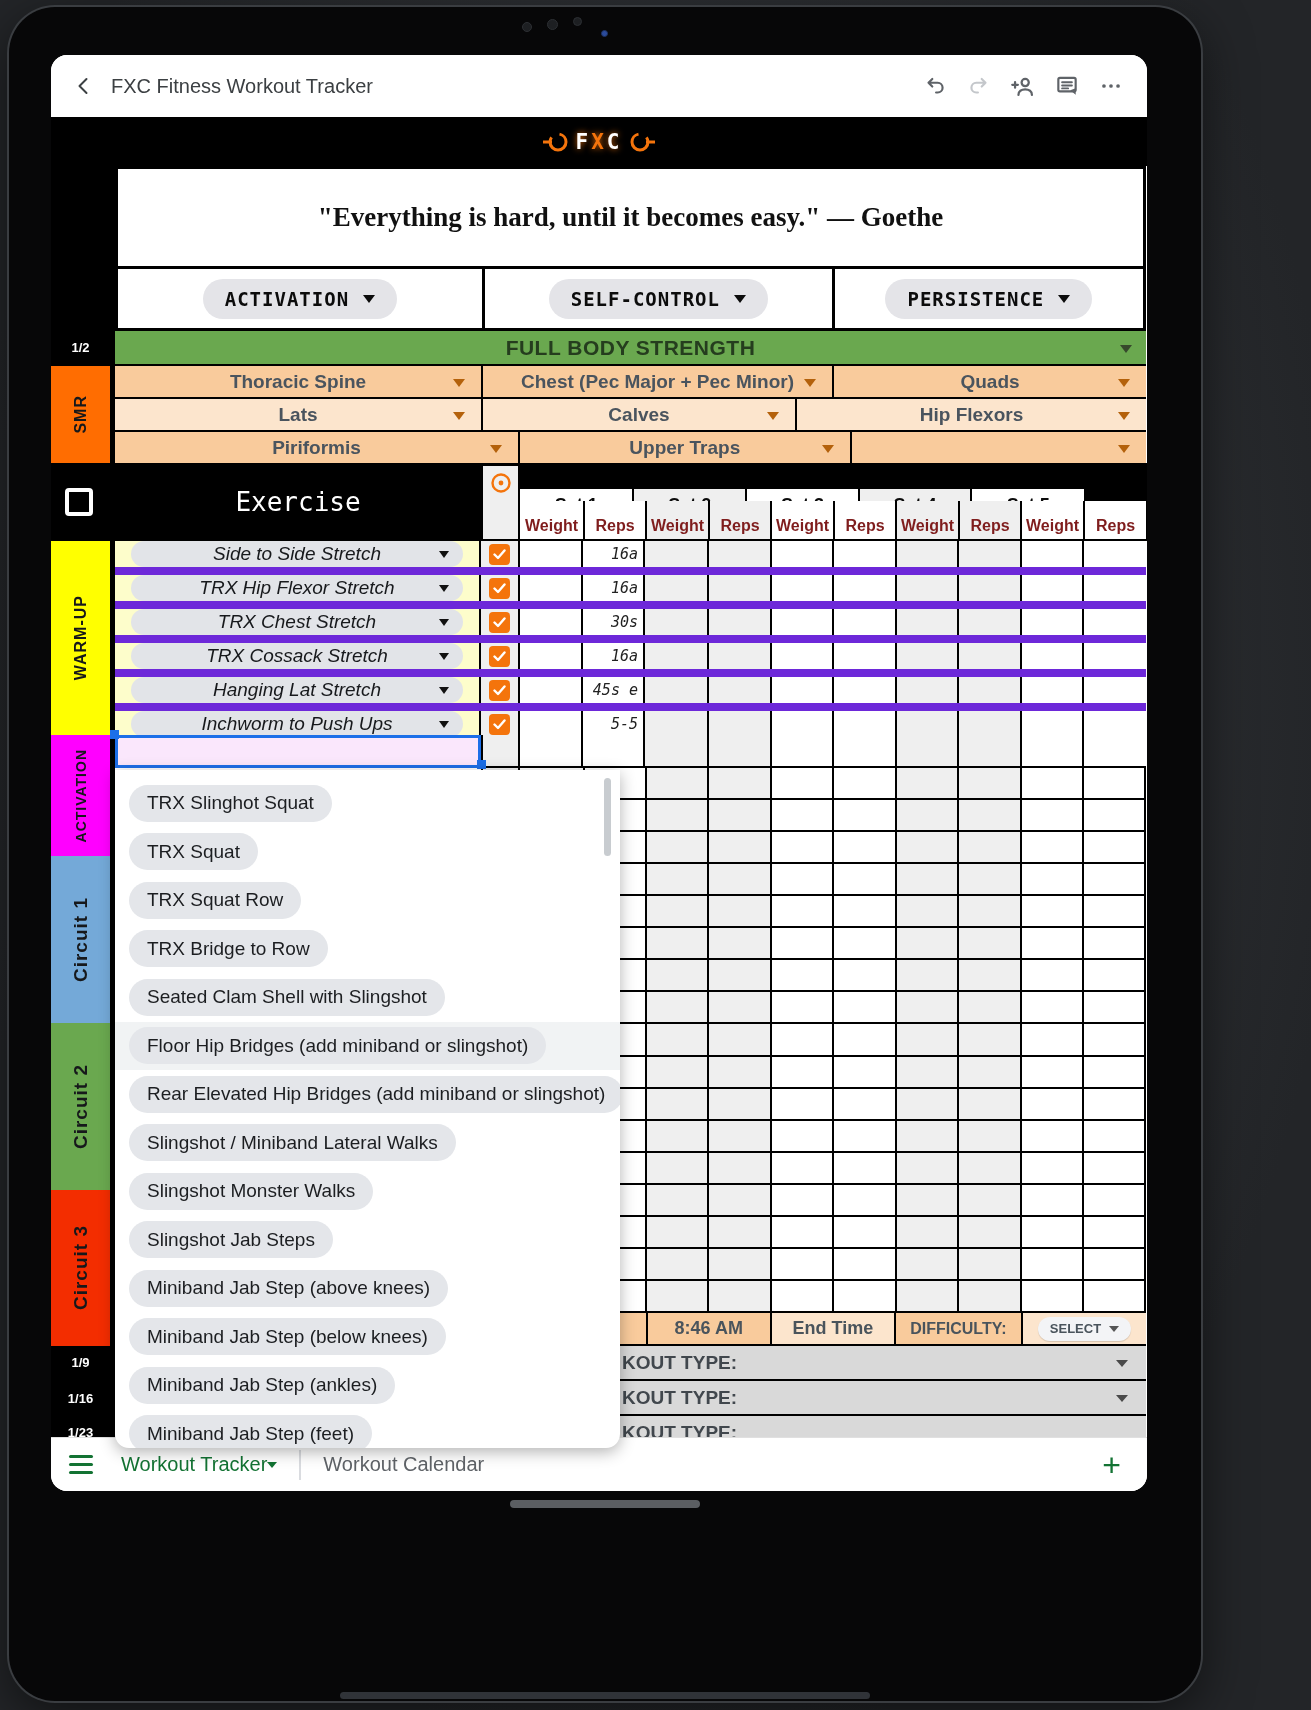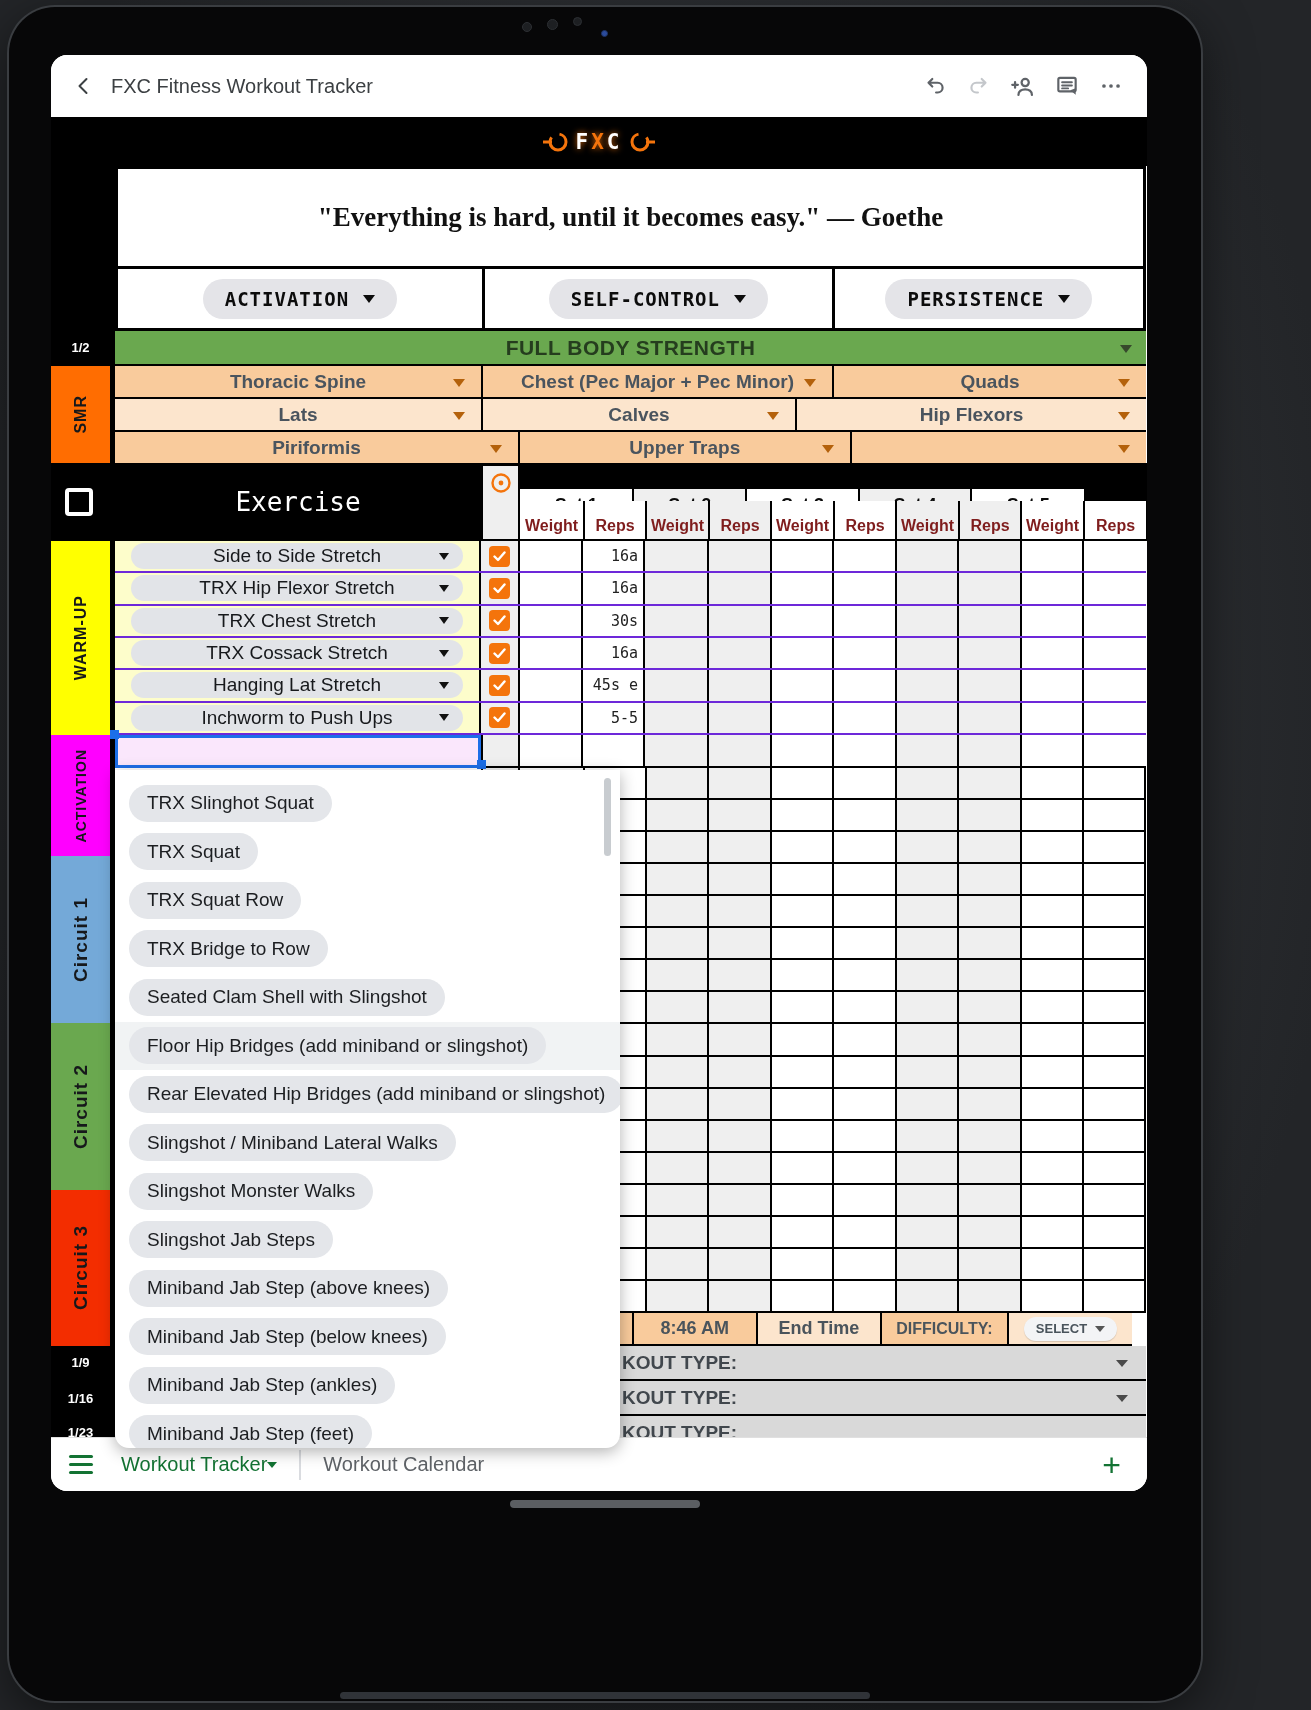--- a/index.html
+++ b/index.html
@@ -75,21 +75,21 @@
   .set-cell{display:flex;align-items:center;justify-content:center;font-weight:bold;font-size:18px;color:#0b0b0b;box-sizing:border-box;}
   .set-cell+.set-cell{border-left:2px solid #000;}
   .sub-row{position:absolute;left:469px;top:38px;width:626px;height:38px;display:flex;box-sizing:border-box;}
   .sub-cell{display:flex;align-items:flex-end;justify-content:center;font-weight:bold;font-size:16px;color:#7f1d1d;
             box-sizing:border-box;padding-bottom:4px;}
   .sub-cell+.sub-cell{border-left:2px solid #000;}
   .tint-w{background:#fff;} .tint-g{background:#efefef;}
 
   
   .warm-rows{position:absolute;left:64px;top:486px;width:1031px;height:194px;display:flex;flex-direction:column;}
-  .warm-row{flex:1;display:flex;box-sizing:border-box;border-bottom:2px solid #6d28d9;}
+  .warm-row{flex:1;display:flex;box-sizing:border-box;border-bottom:8px solid #6d28d9;font-style:italic;}
   .ex-cell{width:366px;background:#fdfdcb;display:flex;align-items:center;justify-content:center;box-sizing:border-box;border-right:2px solid #000;}
   .ex-chip{background:#e2e4e8;border-radius:16px;height:26px;width:332px;display:flex;align-items:center;justify-content:center;
            position:relative;font-size:19px;color:#17191c;}
   .ex-chip .tri2{position:absolute;right:14px;border-left:5px solid transparent;border-right:5px solid transparent;border-top:7px solid #111;}
   .cb-cell{width:39px;background:#efefef;display:flex;align-items:center;justify-content:center;box-sizing:border-box;border-right:2px solid #000;}
   .cb-box{width:21px;height:21px;background:#f4740c;border-radius:4px;display:flex;align-items:center;justify-content:center;}
   .s1w{width:63px;background:#fff;box-sizing:border-box;border-right:2px solid #000;}
   .s1r{width:62px;background:#fff;box-sizing:border-box;border-right:2px solid #000;display:flex;align-items:center;justify-content:flex-end;
        font-family:"DejaVu Sans Mono", monospace;font-size:15px;color:#222;padding-right:5px;}
   .sets-strip{flex:1;background:
@@ -112,21 +112,21 @@
     background:
      repeating-linear-gradient(180deg, transparent 0 30.06px, #000 30.06px 32.06px),
      linear-gradient(90deg, transparent 0 35px,#000 35px 37px,transparent 37px 100px,#000 100px 102px,
        transparent 102px 162px,#000 162px 164px,transparent 164px 224px,#000 224px 226px,
        transparent 226px 287px,#000 287px 289px,transparent 289px 349px,#000 349px 351px,
        transparent 351px 412px,#000 412px 414px,transparent 414px 474px,#000 474px 476px,
        transparent 476px 537px,#000 537px 539px,transparent 539px 599px,#000 599px 601px,transparent 601px 663px),
      linear-gradient(90deg,#efefef 0 37px,#fff 37px 162px,#efefef 162px 287px,#fff 287px 412px,#efefef 412px 537px,#fff 537px 663px);}
 
   
-  .time-row{position:absolute;left:416px;top:1258px;width:665px;height:33px;display:flex;box-sizing:border-box;
+  .time-row{position:absolute;left:430px;top:1258px;width:665px;height:33px;display:flex;box-sizing:border-box;
             border-left:2px solid #7f1d1d;border-bottom:2px solid #000;}
   .t-cell{display:flex;align-items:center;justify-content:center;font-weight:bold;font-size:18px;color:#4a545c;box-sizing:border-box;}
   .t-cell+.t-cell{border-left:2px solid #000;}
   .peach-d{background:#f9cb9c;} .peach-l{background:#fce5cd;}
   .select-chip{background:#f3f4f6;border-radius:13px;height:24px;padding:0 12px;display:flex;align-items:center;gap:8px;
                font-size:13px;font-weight:bold;color:#4a545c;box-shadow:0 1px 1px rgba(0,0,0,.15);}
   .select-chip .tri3{border-left:5px solid transparent;border-right:5px solid transparent;border-top:6px solid #555;}
 
   
   .wt-rows{position:absolute;left:64px;top:1291px;width:1031px;height:91px;overflow:hidden;}

